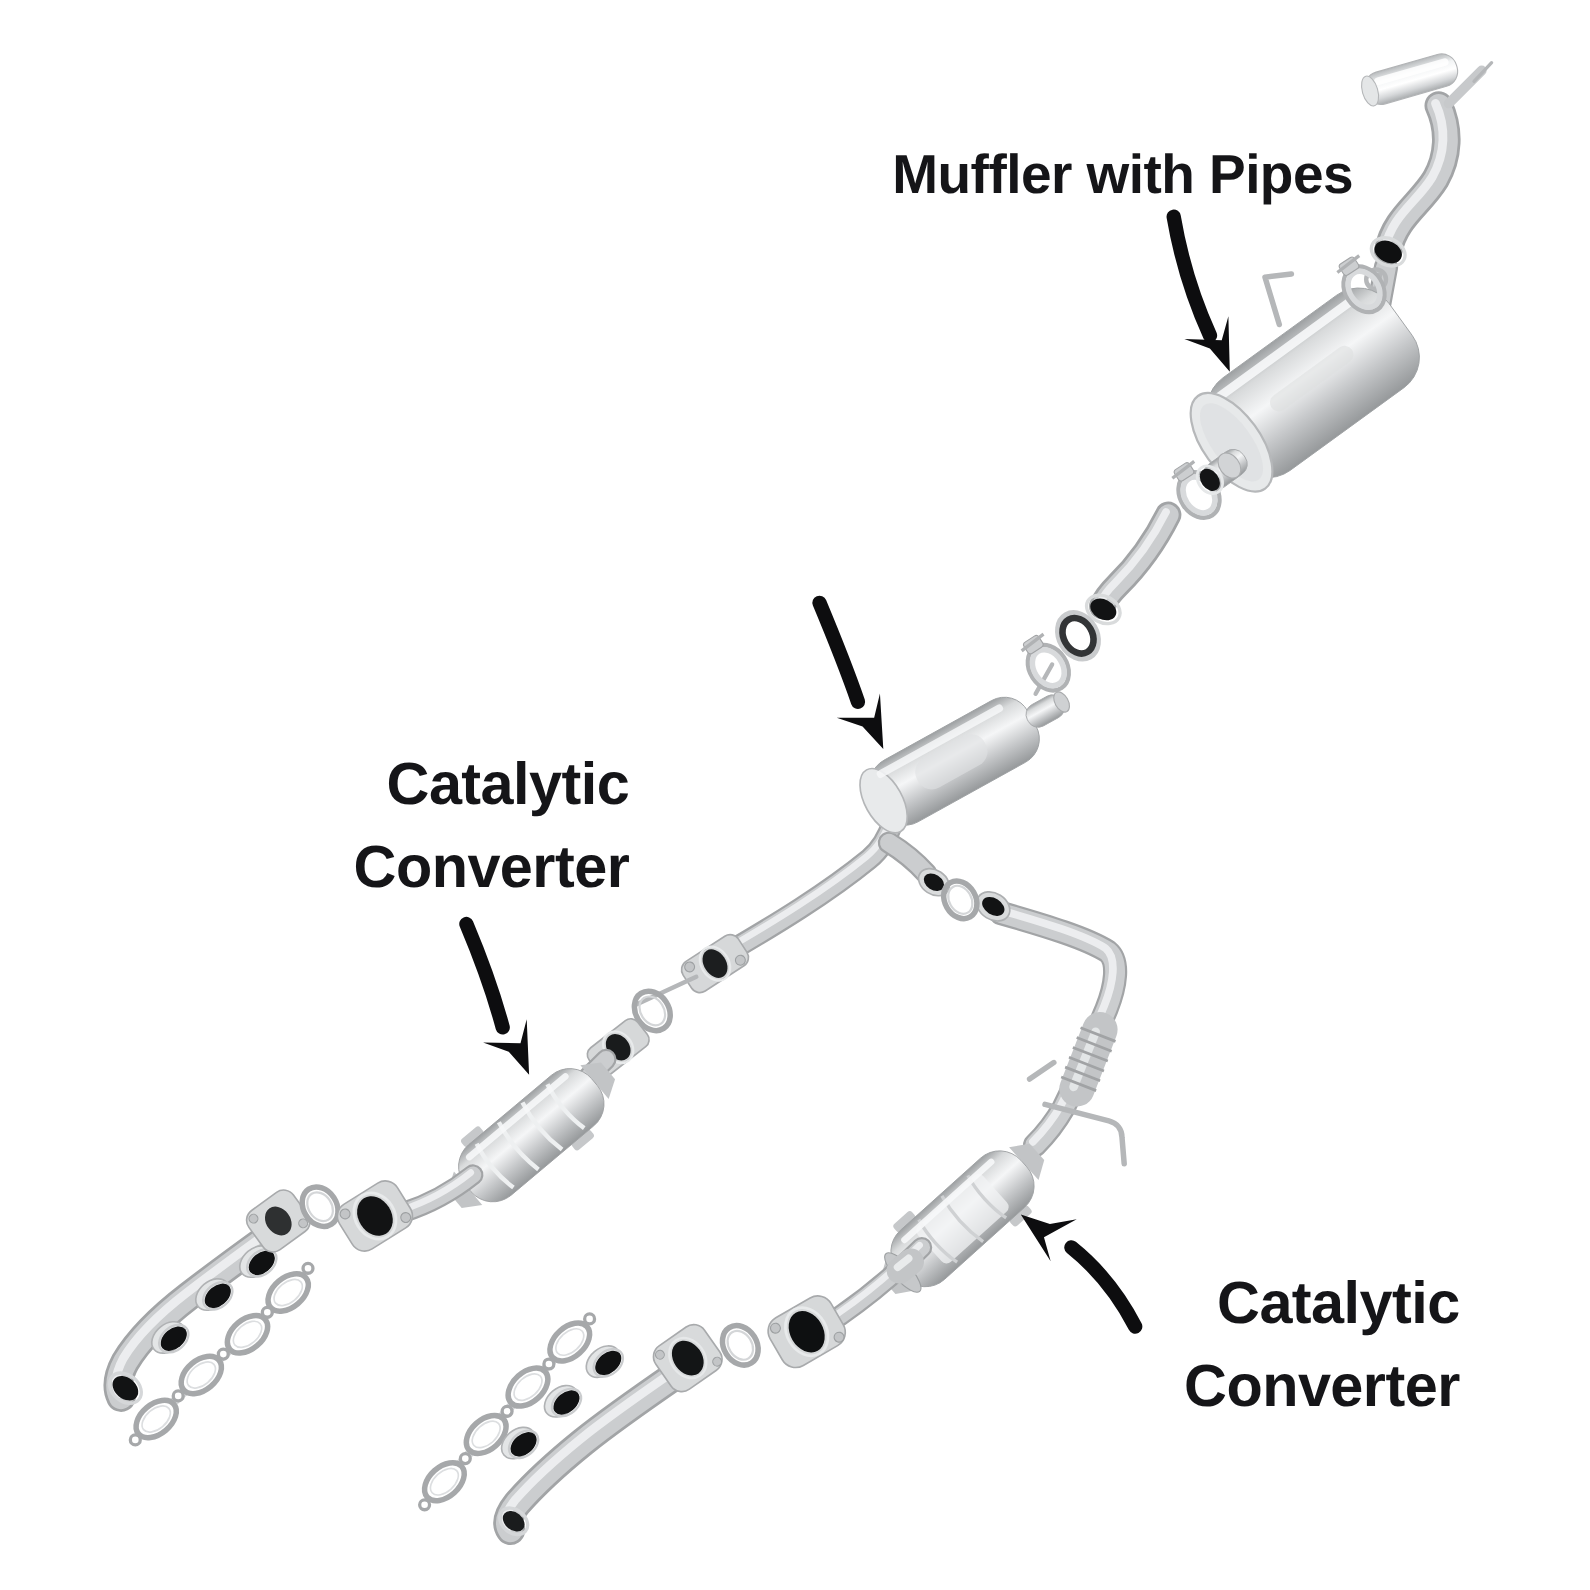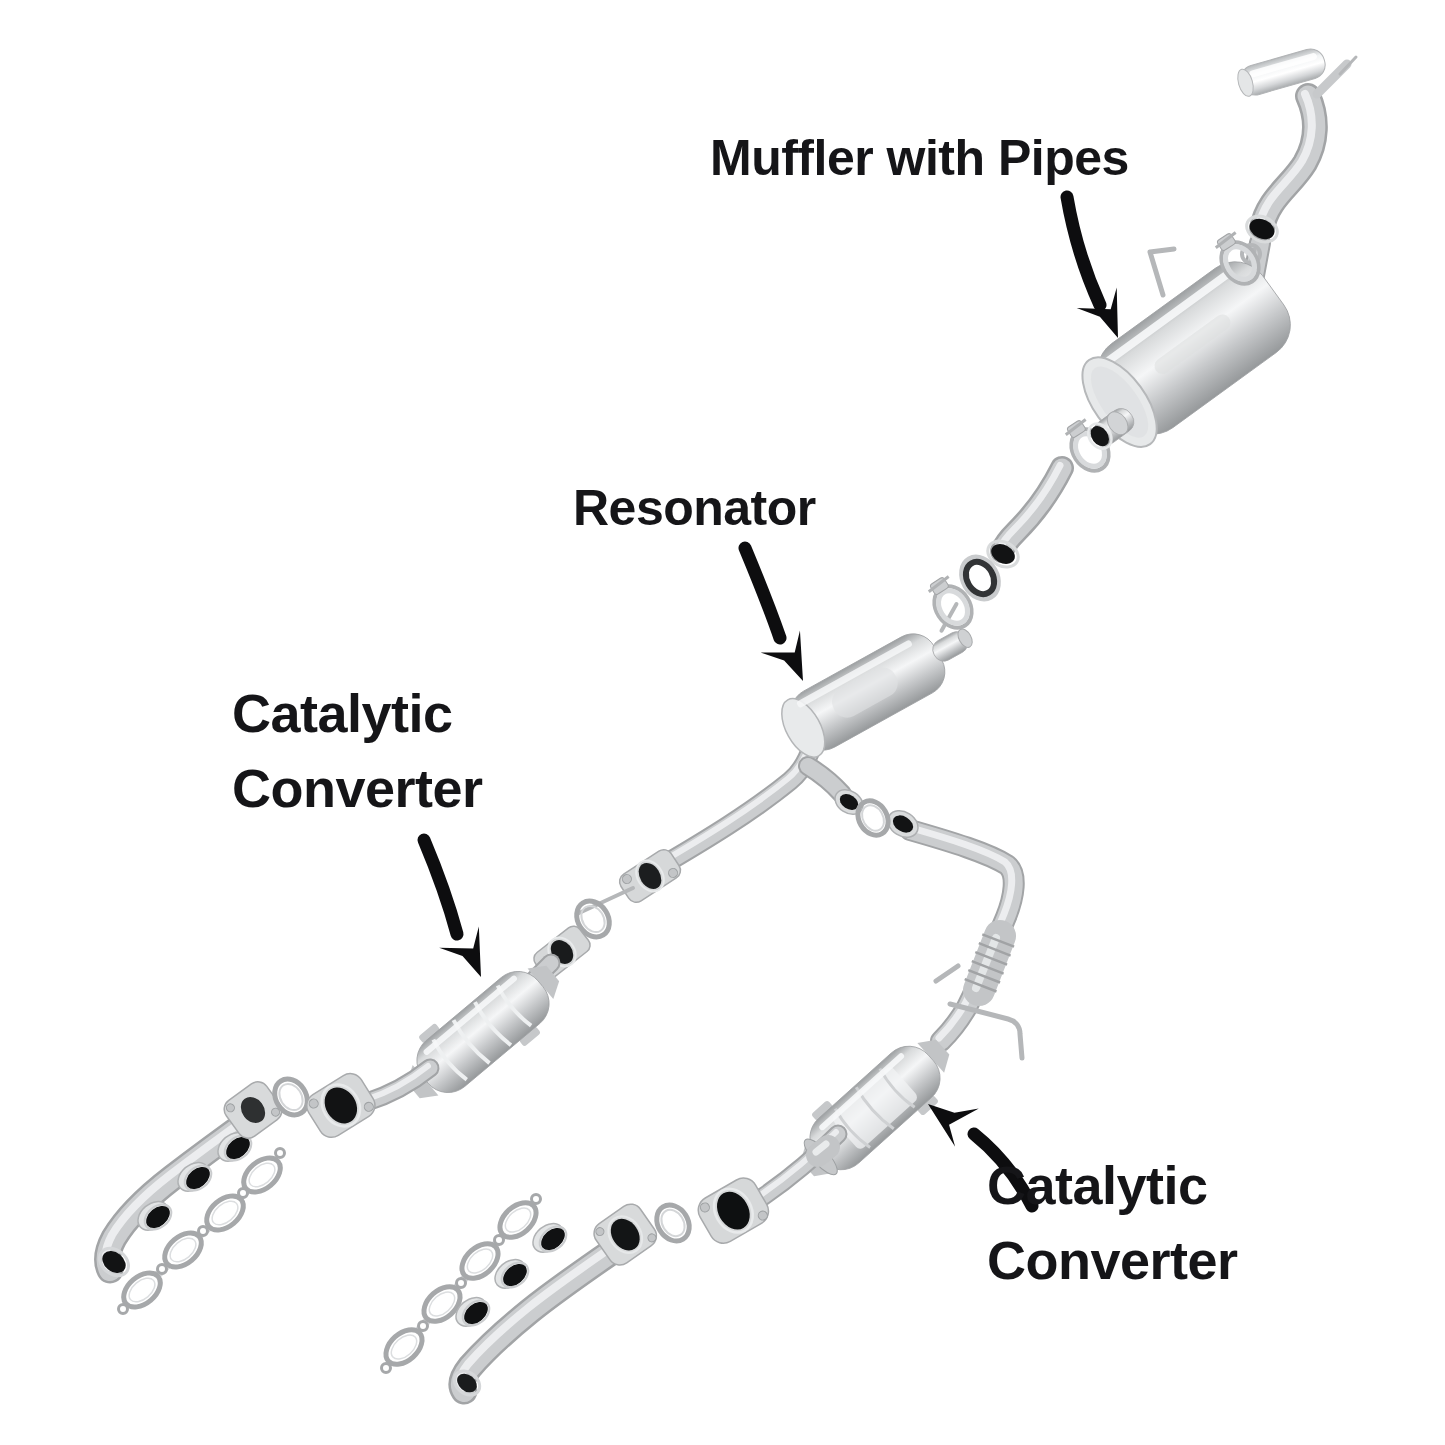--- a/index.html
+++ b/index.html
@@ -1,19 +1,19 @@
 <!DOCTYPE html>
 <html><head>
 <meta charset="utf-8">
 <style>
   html,body{margin:0;padding:0;background:#ffffff;}
   .stage{position:relative;width:1445px;height:1445px;background:#ffffff;overflow:hidden;
          font-family:"Liberation Sans",sans-serif;}
   .stage svg{position:absolute;left:0;top:0;}
-  .lbl{position:absolute;font-weight:700;color:#151518;text-align:left;
+  .lbl{position:absolute;font-weight:700;color:#151518;text-align:right;
        letter-spacing:-0.5px;line-height:1.38;}
   .lbl-muffler{left:710px;top:124px;width:520px;font-size:50px;}
   .lbl-resonator{left:573px;top:474px;width:350px;font-size:50px;}
   .lbl-cat-left{left:232px;top:676px;width:340px;font-size:54px;}
   .lbl-cat-right{left:987px;top:1148px;width:340px;font-size:54px;}
   .lbl span{display:block;}
   
   .pd{fill:none;stroke:#a2a4a6;stroke-linecap:round;stroke-linejoin:round;}
   .pm{fill:none;stroke:#cbcdcf;stroke-linecap:round;stroke-linejoin:round;}
   .ph{fill:none;stroke:#eff1f2;stroke-linecap:round;stroke-linejoin:round;opacity:.9;}
@@ -316,23 +316,20 @@
   </g>
   <g>
     <path class="arrow-shaft" d="M 1032,1206 C 1015,1173 994,1150 974,1134"></path>
     <use href="#ah" class="arrow-head" transform="translate(928 1104) rotate(-147)"></use>
   </g>
 </svg>
 
   <div class="lbl lbl-muffler">
     <span>Muffler with Pipes</span>
   </div>
-  <div class="lbl lbl-resonator">
-    <span>Resonator</span>
-  </div>
   <div class="lbl lbl-cat-left">
     <span>Catalytic</span>
     <span>Converter</span>
   </div>
   <div class="lbl lbl-cat-right">
     <span>Catalytic</span>
     <span>Converter</span>
   </div>
 </div>
 

